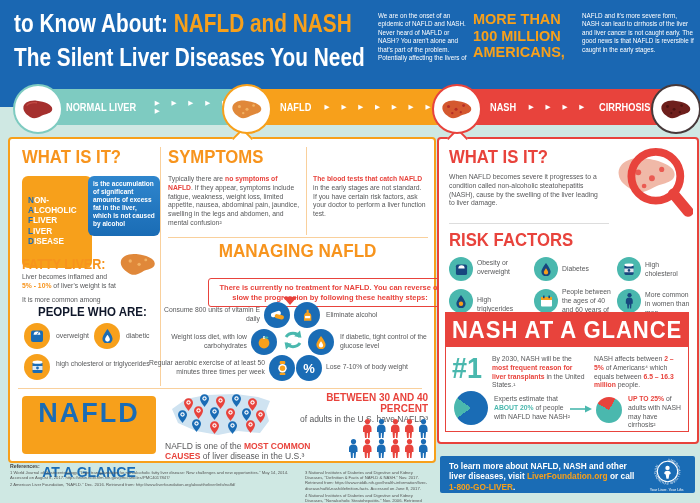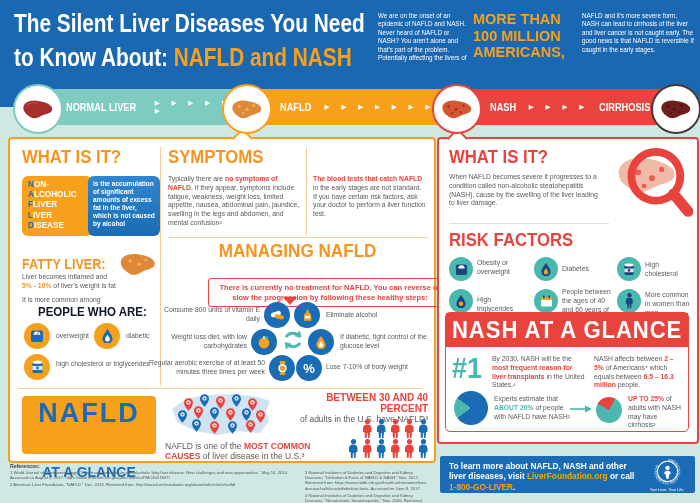--- a/index.html
+++ b/index.html
@@ -26,56 +26,56 @@
   .h-org{color:#f7941d;font-weight:bold;font-size:19px;}
   .h-red{color:#e8433c;font-weight:bold;font-size:19px;}
   .t{font-size:6.8px;line-height:8.8px;color:#58595b;}
   .red-b{color:#e8433c;font-weight:bold;}
   .org-b{color:#f7941d;font-weight:bold;}
   .teal-b{color:#4ab8ae;font-weight:bold;}
   .blue-b{color:#0f172a;font-weight:bold;padding-left:16px;}
   .vdiv{border-left:1px solid #f9d09c;}
   .hdiv{border-top:1px solid #f9d09c;}
   
-  .acro-box{background:#f7a01b;border-radius:6px;padding:4px 6px;}
+  .acro-box{background:#f7a01b;border-radius:6px;padding:20px 6px;}
   .acro-line{font-size:8.2px;line-height:10.2px;font-weight:bold;color:#fff;}
   .acro-line .lead{color:#1a6cb5;}
   .def-box{background:linear-gradient(#2f86cd,#1a6cb5);border-radius:6px;padding:4px 5px;
            color:#fff;font-size:6.5px;line-height:8px;font-weight:bold;}
   
   .circ-org{border-radius:50%;background:#f7a01b;color:#1a6cb5;display:flex;align-items:center;justify-content:center;}
   .circ-blue{border-radius:50%;background:#1a6cb5;color:#f7a01b;display:flex;align-items:center;justify-content:center;}
   .circ-teal{border-radius:50%;background:#4ab8ae;color:#17477e;display:flex;align-items:center;justify-content:center;}
   
   .notice{border:1.5px solid #e8433c;border-radius:3px;color:#e8433c;font-weight:bold;
           font-size:7.5px;line-height:9.5px;text-align:center;padding:4px 8px;}
   .tri-red{width:0;height:0;border-left:7px solid transparent;border-right:7px solid transparent;border-top:8px solid #e8433c;}
   
   .glance-box{background:#f7a01b;border-radius:4px;text-align:center;color:#1a6cb5;font-weight:bold;}
-  .nash-sub{border:1.5px solid #e8433c;border-radius:5px;background:#fff;}
+  .nash-sub{border:1.5px solid #e8433c;border-radius:0;background:#fff;}
   .nash-head{background:#e8433c;color:#fff;font-weight:bold;font-size:24px;letter-spacing:1px;
              display:flex;align-items:center;justify-content:center;height:34px;}
   .pie{border-radius:50%;}
   
   .foot-bar{background:#1a6cb5;border-radius:2px;color:#fff;}
   .foot-text{font-size:8.3px;line-height:10.3px;font-weight:bold;}
   .foot-text .lnk{color:#f7a01b;}
   .refs{font-size:4.2px;line-height:5.2px;color:#555;}
   .person{display:inline-block;margin:0 1.5px;}
   .pin{position:absolute;}
 </style>
 </head>
 <body>
 
 <div id="canvas">
 
   <div class="abs header">
     <div class="abs title">
+      <div><span class="cond" style="transform:scaleX(.8)"><span>to Know About: </span><span class="hl">NAFLD and NASH</span></span></div>
       <div><span class="cond" style="transform:scaleX(.8)">The Silent Liver Diseases You Need</span></div>
-      <div><span class="cond" style="transform:scaleX(.8)"><span>to Know About: </span><span class="hl">NAFLD and NASH</span></span></div>
     </div>
     <div class="abs intro" style="left:378px;top:12px;width:90px;">We are on the onset of an epidemic of NAFLD and NASH. Never heard of NAFLD or NASH? You aren't alone and that's part of the problem. Potentially affecting the livers of</div>
     <div class="abs intro-big" style="left:473px;top:11px;width:104px;">MORE THAN 100 MILLION AMERICANS,</div>
     <div class="abs intro" style="left:582px;top:12px;width:112px;">NAFLD and it's more severe form, NASH can lead to cirrhosis of the liver and liver cancer is not caught early. The good news is that NAFLD is reversible if caught in the early stages.</div>
   </div>
 
   <div class="abs seg" style="left:36px;width:210px;background:#7ecbc1;">
     <span class="seg-label" style="margin-left:30px;"><span class="cond" style="transform:scaleX(.88)">NORMAL LIVER</span></span>
     <span class="arrows">▶ ▶ ▶ ▶ ▶ ▶</span>
   </div>

